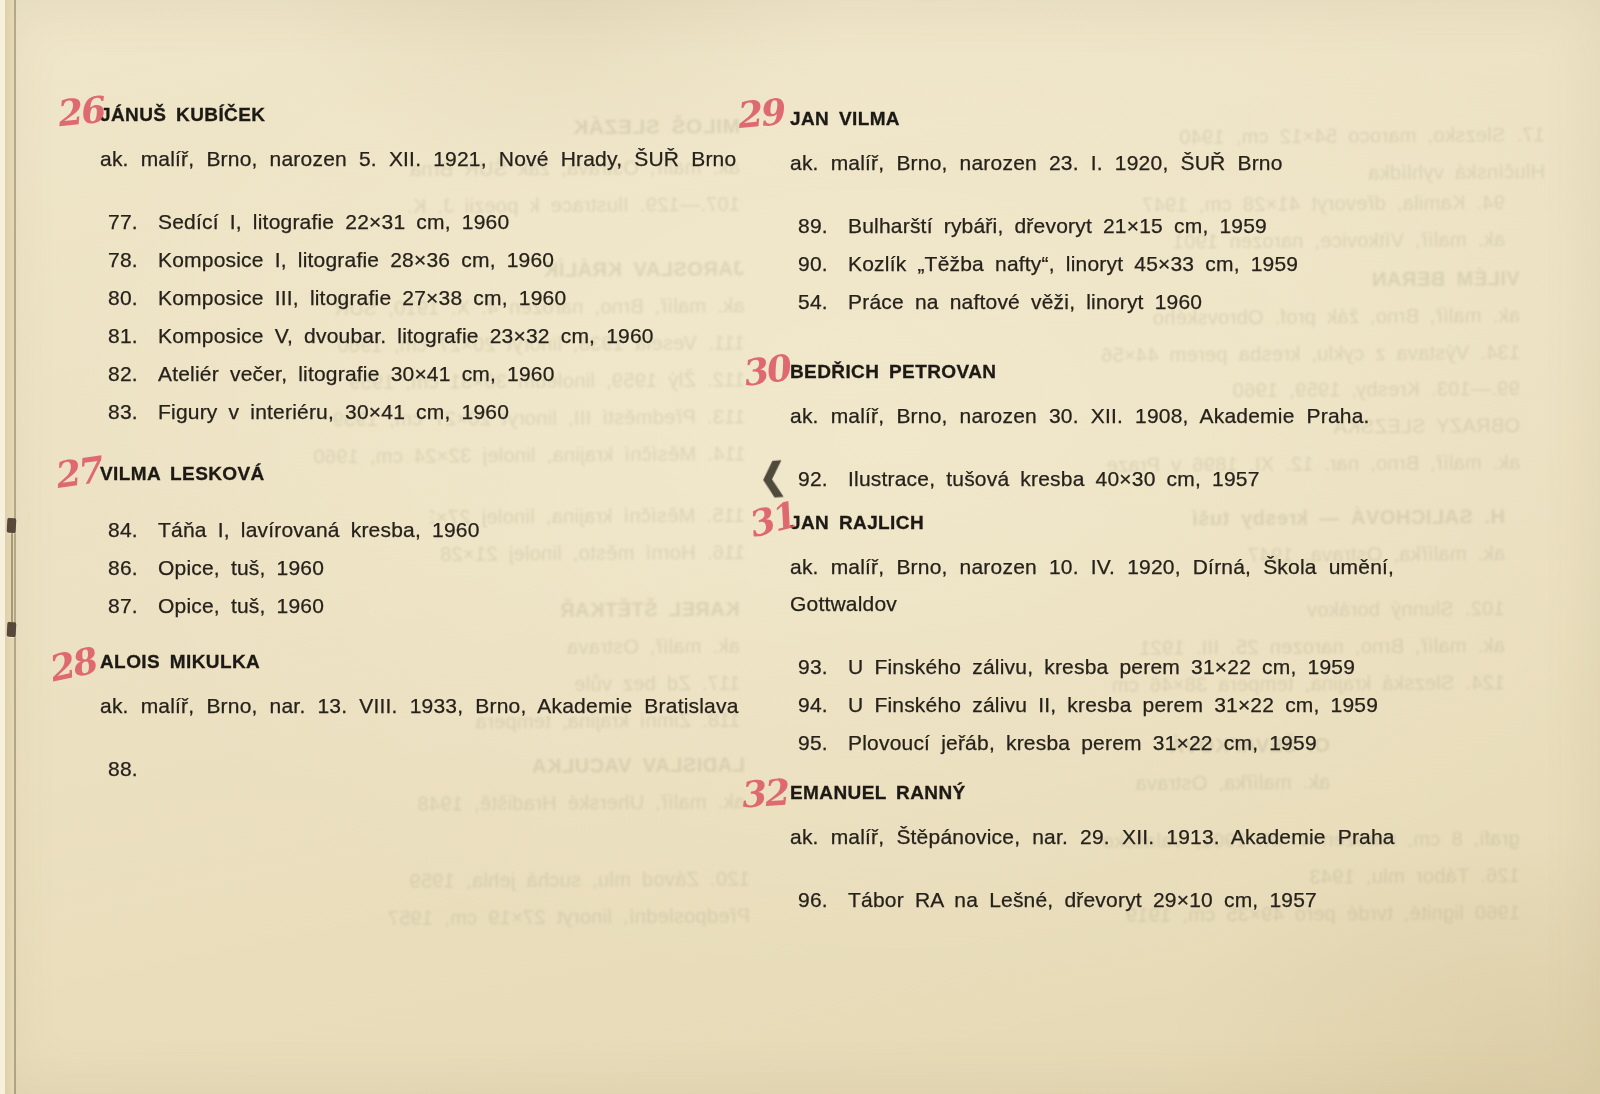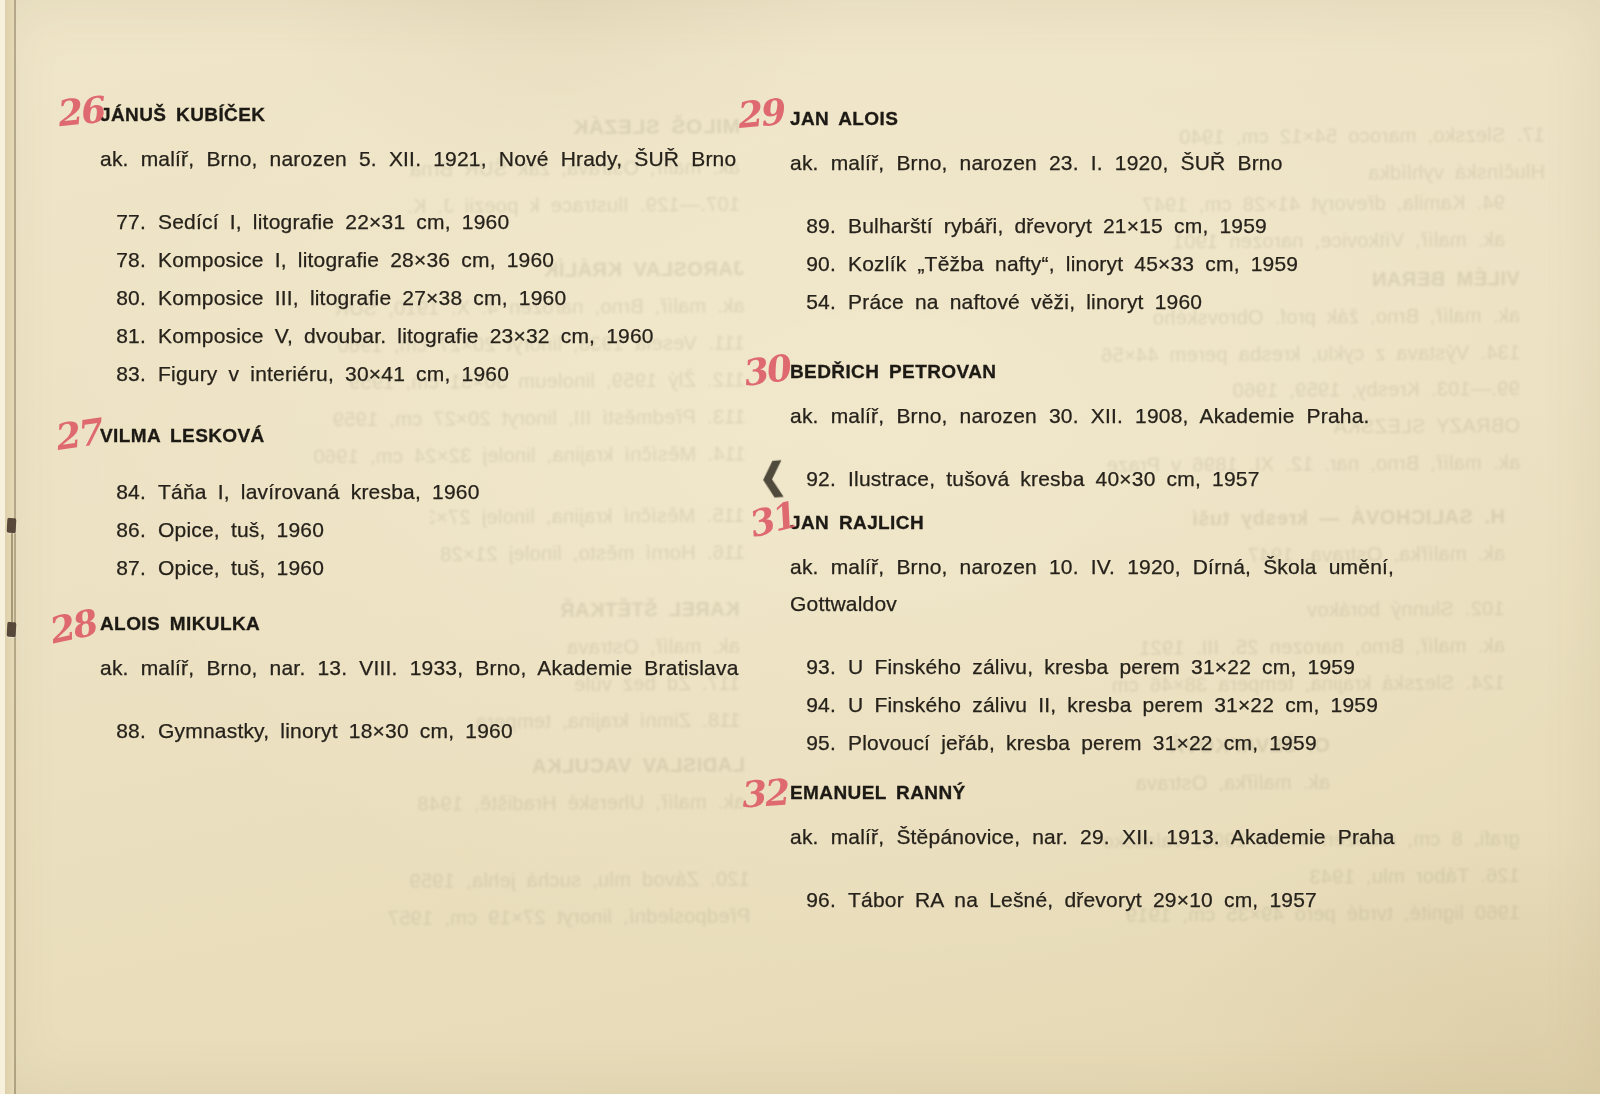--- a/index.html
+++ b/index.html
@@ -48,21 +48,21 @@
   h2.artist{
     margin:0;font-size:19px;font-weight:bold;letter-spacing:.4px;word-spacing:4px;
     color:#1d1a15;-webkit-text-stroke:.3px #1d1a15;
   }
   .bio{margin:14px 0 0 0;font-size:21px;line-height:37px;color:#26221b;
     letter-spacing:.2px;word-spacing:6px;-webkit-text-stroke:.25px #26221b;}
   ul.works{list-style:none;margin:26px 0 0 0;padding:0;}
   ul.works li{position:relative;display:flex;height:38px;line-height:38px;
     font-size:21px;color:#26221b;letter-spacing:.2px;word-spacing:5px;
     -webkit-text-stroke:.25px #26221b;}
-  .wnum{min-width:46px;text-align:right;}
+  .wnum{min-width:46px;text-align:center;}
   .wtext{margin-left:12px;white-space:nowrap;}
   .check{
     position:absolute;left:-30px;top:-2px;color:#4f4a3c;
     font-size:30px;font-weight:bold;transform:scaleY(1.15) rotate(-4deg);
     -webkit-text-stroke:1px #4f4a3c;filter:blur(.3px);
   }
 </style>
 </head>
 <body>
 
@@ -164,20 +164,24 @@
           </li>
           <li>
             <span class="wnum">80.</span>
             <span class="wtext">Komposice III, litografie 27×38 cm, 1960</span>
           </li>
           <li>
             <span class="wnum">81.</span>
             <span class="wtext">Komposice V, dvoubar. litografie 23×32 cm, 1960</span>
           </li>
           <li>
+            <span class="wnum">82.</span>
+            <span class="wtext">Ateliér večer, litografie 30×41 cm, 1960</span>
+          </li>
+          <li>
             <span class="wnum">83.</span>
             <span class="wtext">Figury v interiéru, 30×41 cm, 1960</span>
           </li>
         </ul>
       </section>
       <section class="entry" style="margin-top: 32px;">
         <div class="head">
           <span class="hand" style="left: -44px; top: -6px; transform: rotate(-8deg);">27</span>
           <h2 class="artist">VILMA LESKOVÁ</h2>
         </div>
@@ -198,30 +202,29 @@
       </section>
       <section class="entry" style="margin-top: 26px;">
         <div class="head">
           <span class="hand" style="left: -50px; top: -2px; transform: rotate(-12deg);">28</span>
           <h2 class="artist">ALOIS MIKULKA</h2>
         </div>
         <p class="bio">ak. malíř, Brno, nar. 13. VIII. 1933, Brno, Akademie Bratislava</p>
         <ul class="works">
           <li>
             <span class="wnum">88.</span>
-            <span class="wtext">Gymnastky, linoryt 18×30 cm, 1960</span>
           </li>
         </ul>
       </section>
     </div>
   <div class="col col-right" id="col-right">
       <section class="entry" style="margin-top: 0px;">
         <div class="head">
           <span class="hand" style="left: -52px; top: -10px; transform: rotate(-5deg);">29</span>
-          <h2 class="artist">JAN ALOIS</h2>
+          <h2 class="artist">JAN VILMA</h2>
         </div>
         <p class="bio">ak. malíř, Brno, narozen 23. I. 1920, ŠUŘ Brno</p>
         <ul class="works">
           <li>
             <span class="wnum">89.</span>
             <span class="wtext">Bulharští rybáři, dřevoryt 21×15 cm, 1959</span>
           </li>
           <li>
             <span class="wnum">90.</span>
             <span class="wtext">Kozlík „Těžba nafty“, linoryt 45×33 cm, 1959</span>

